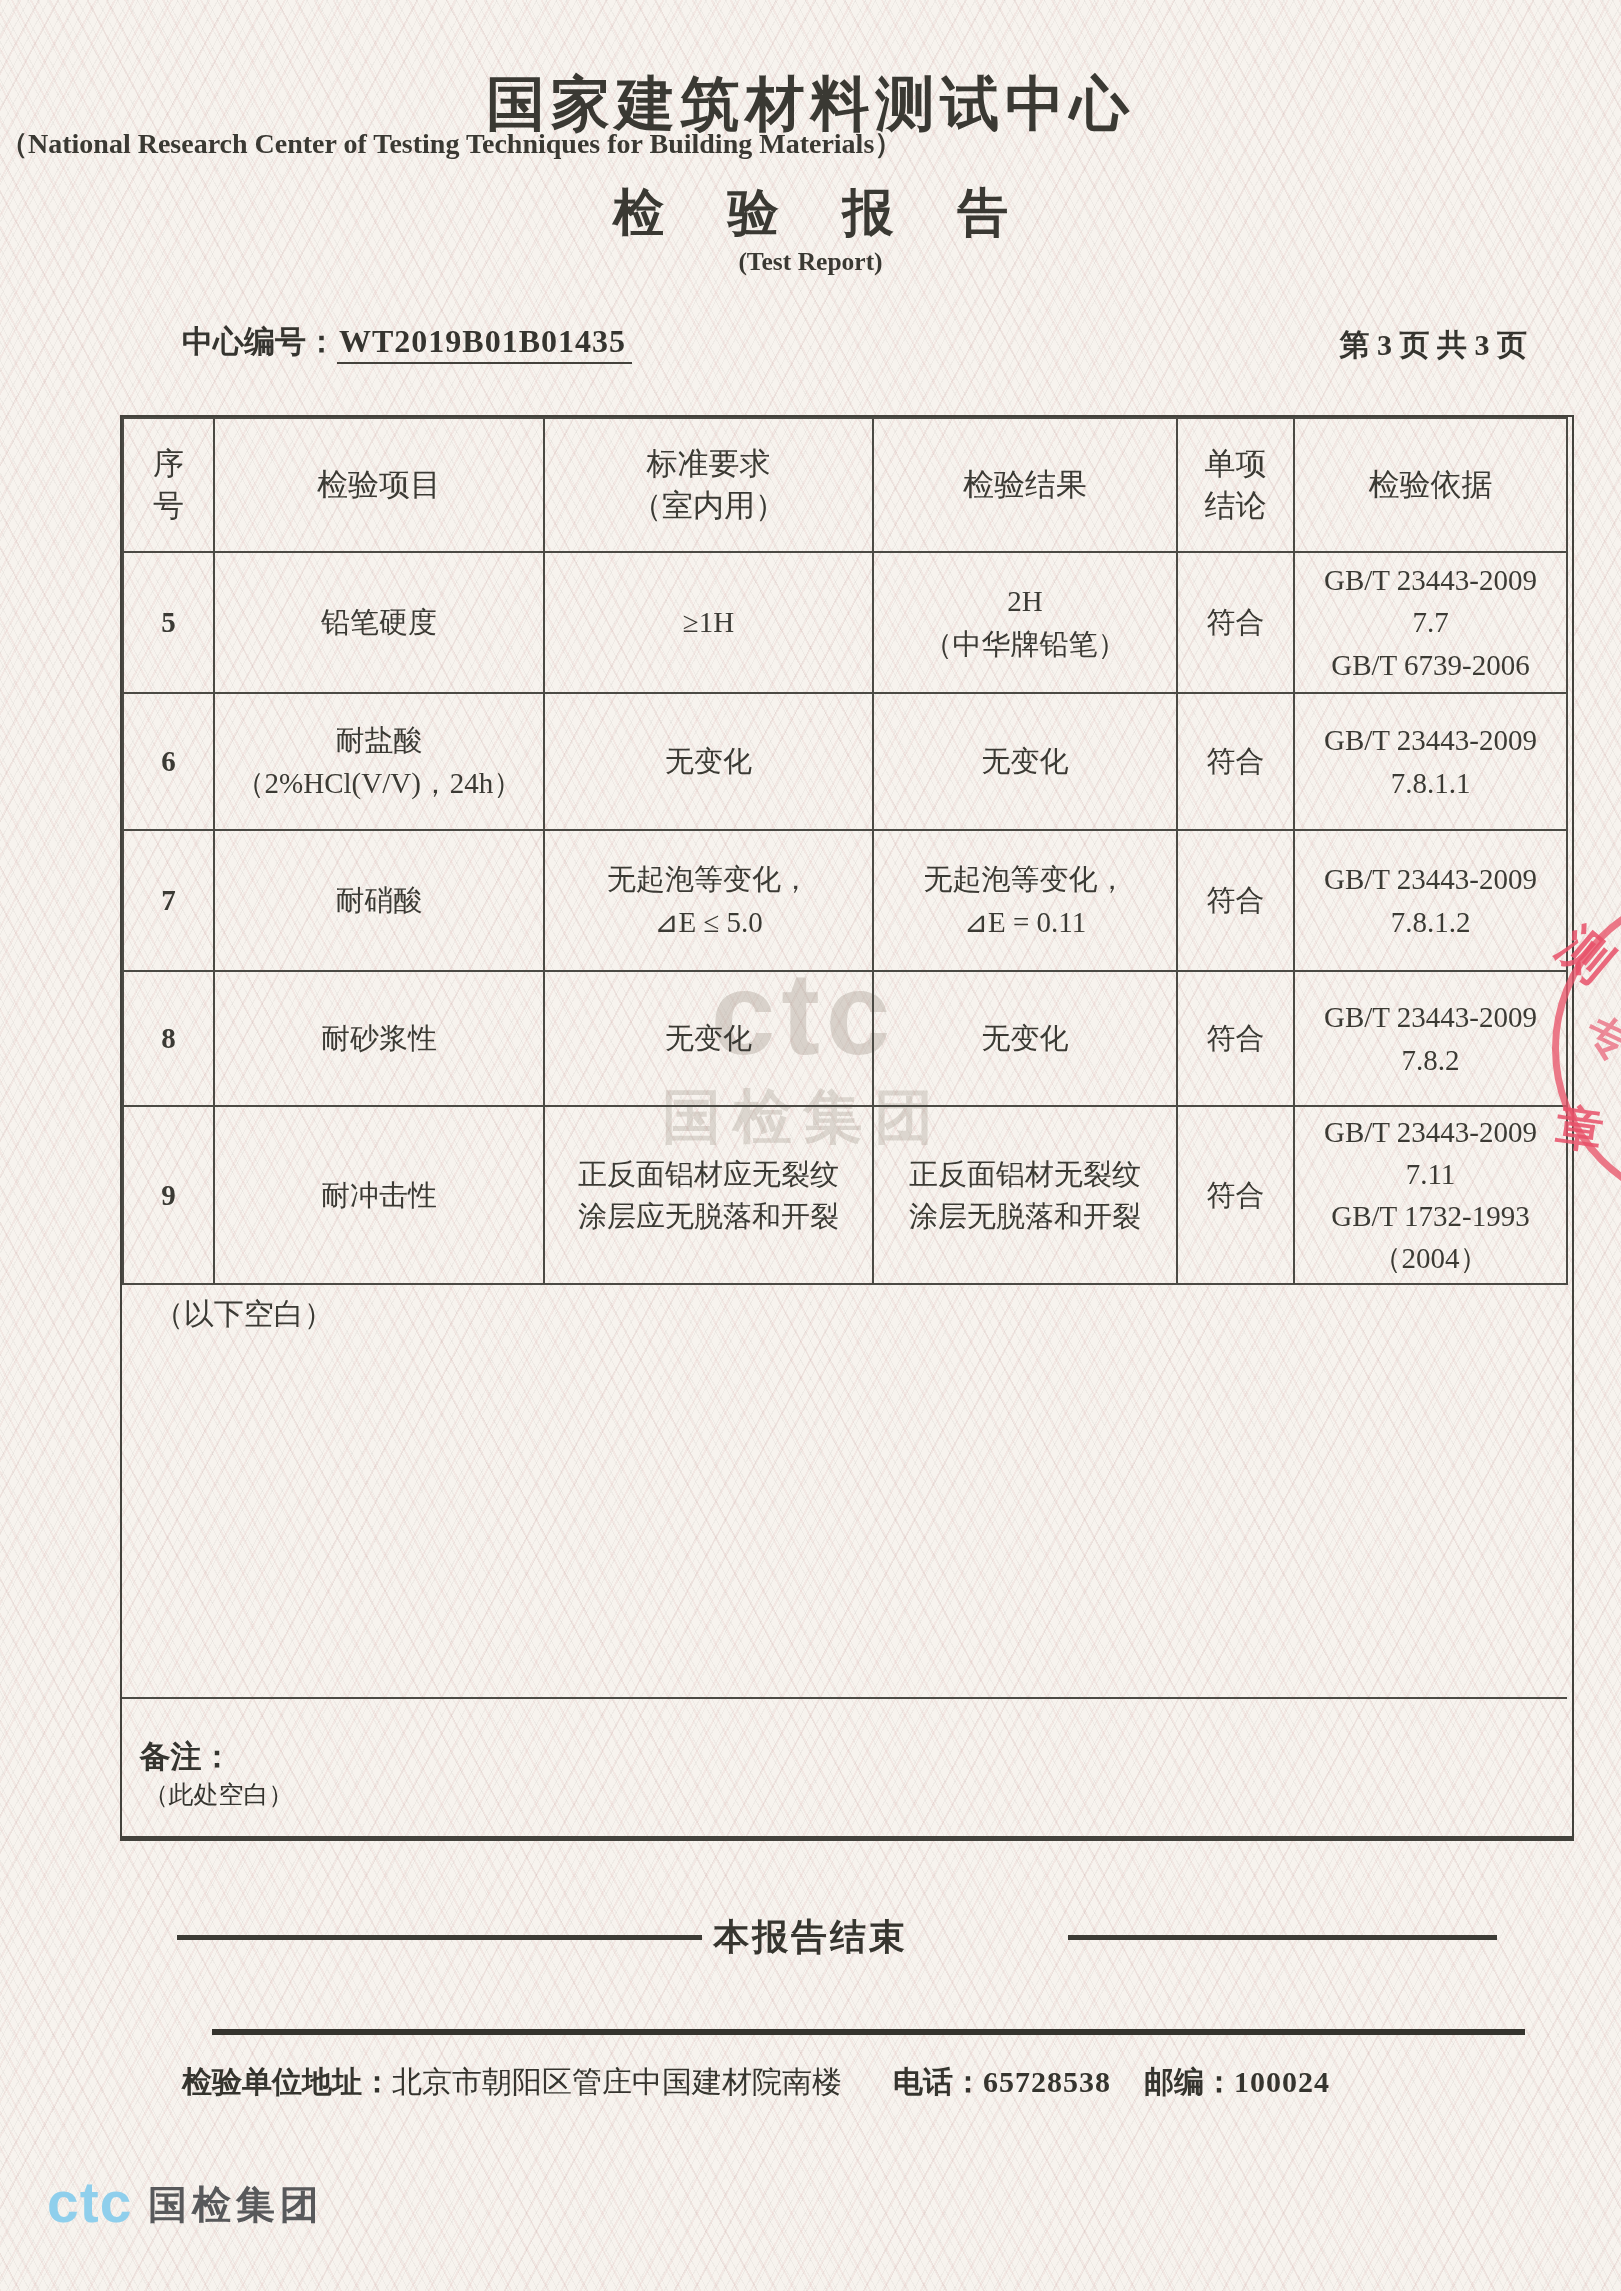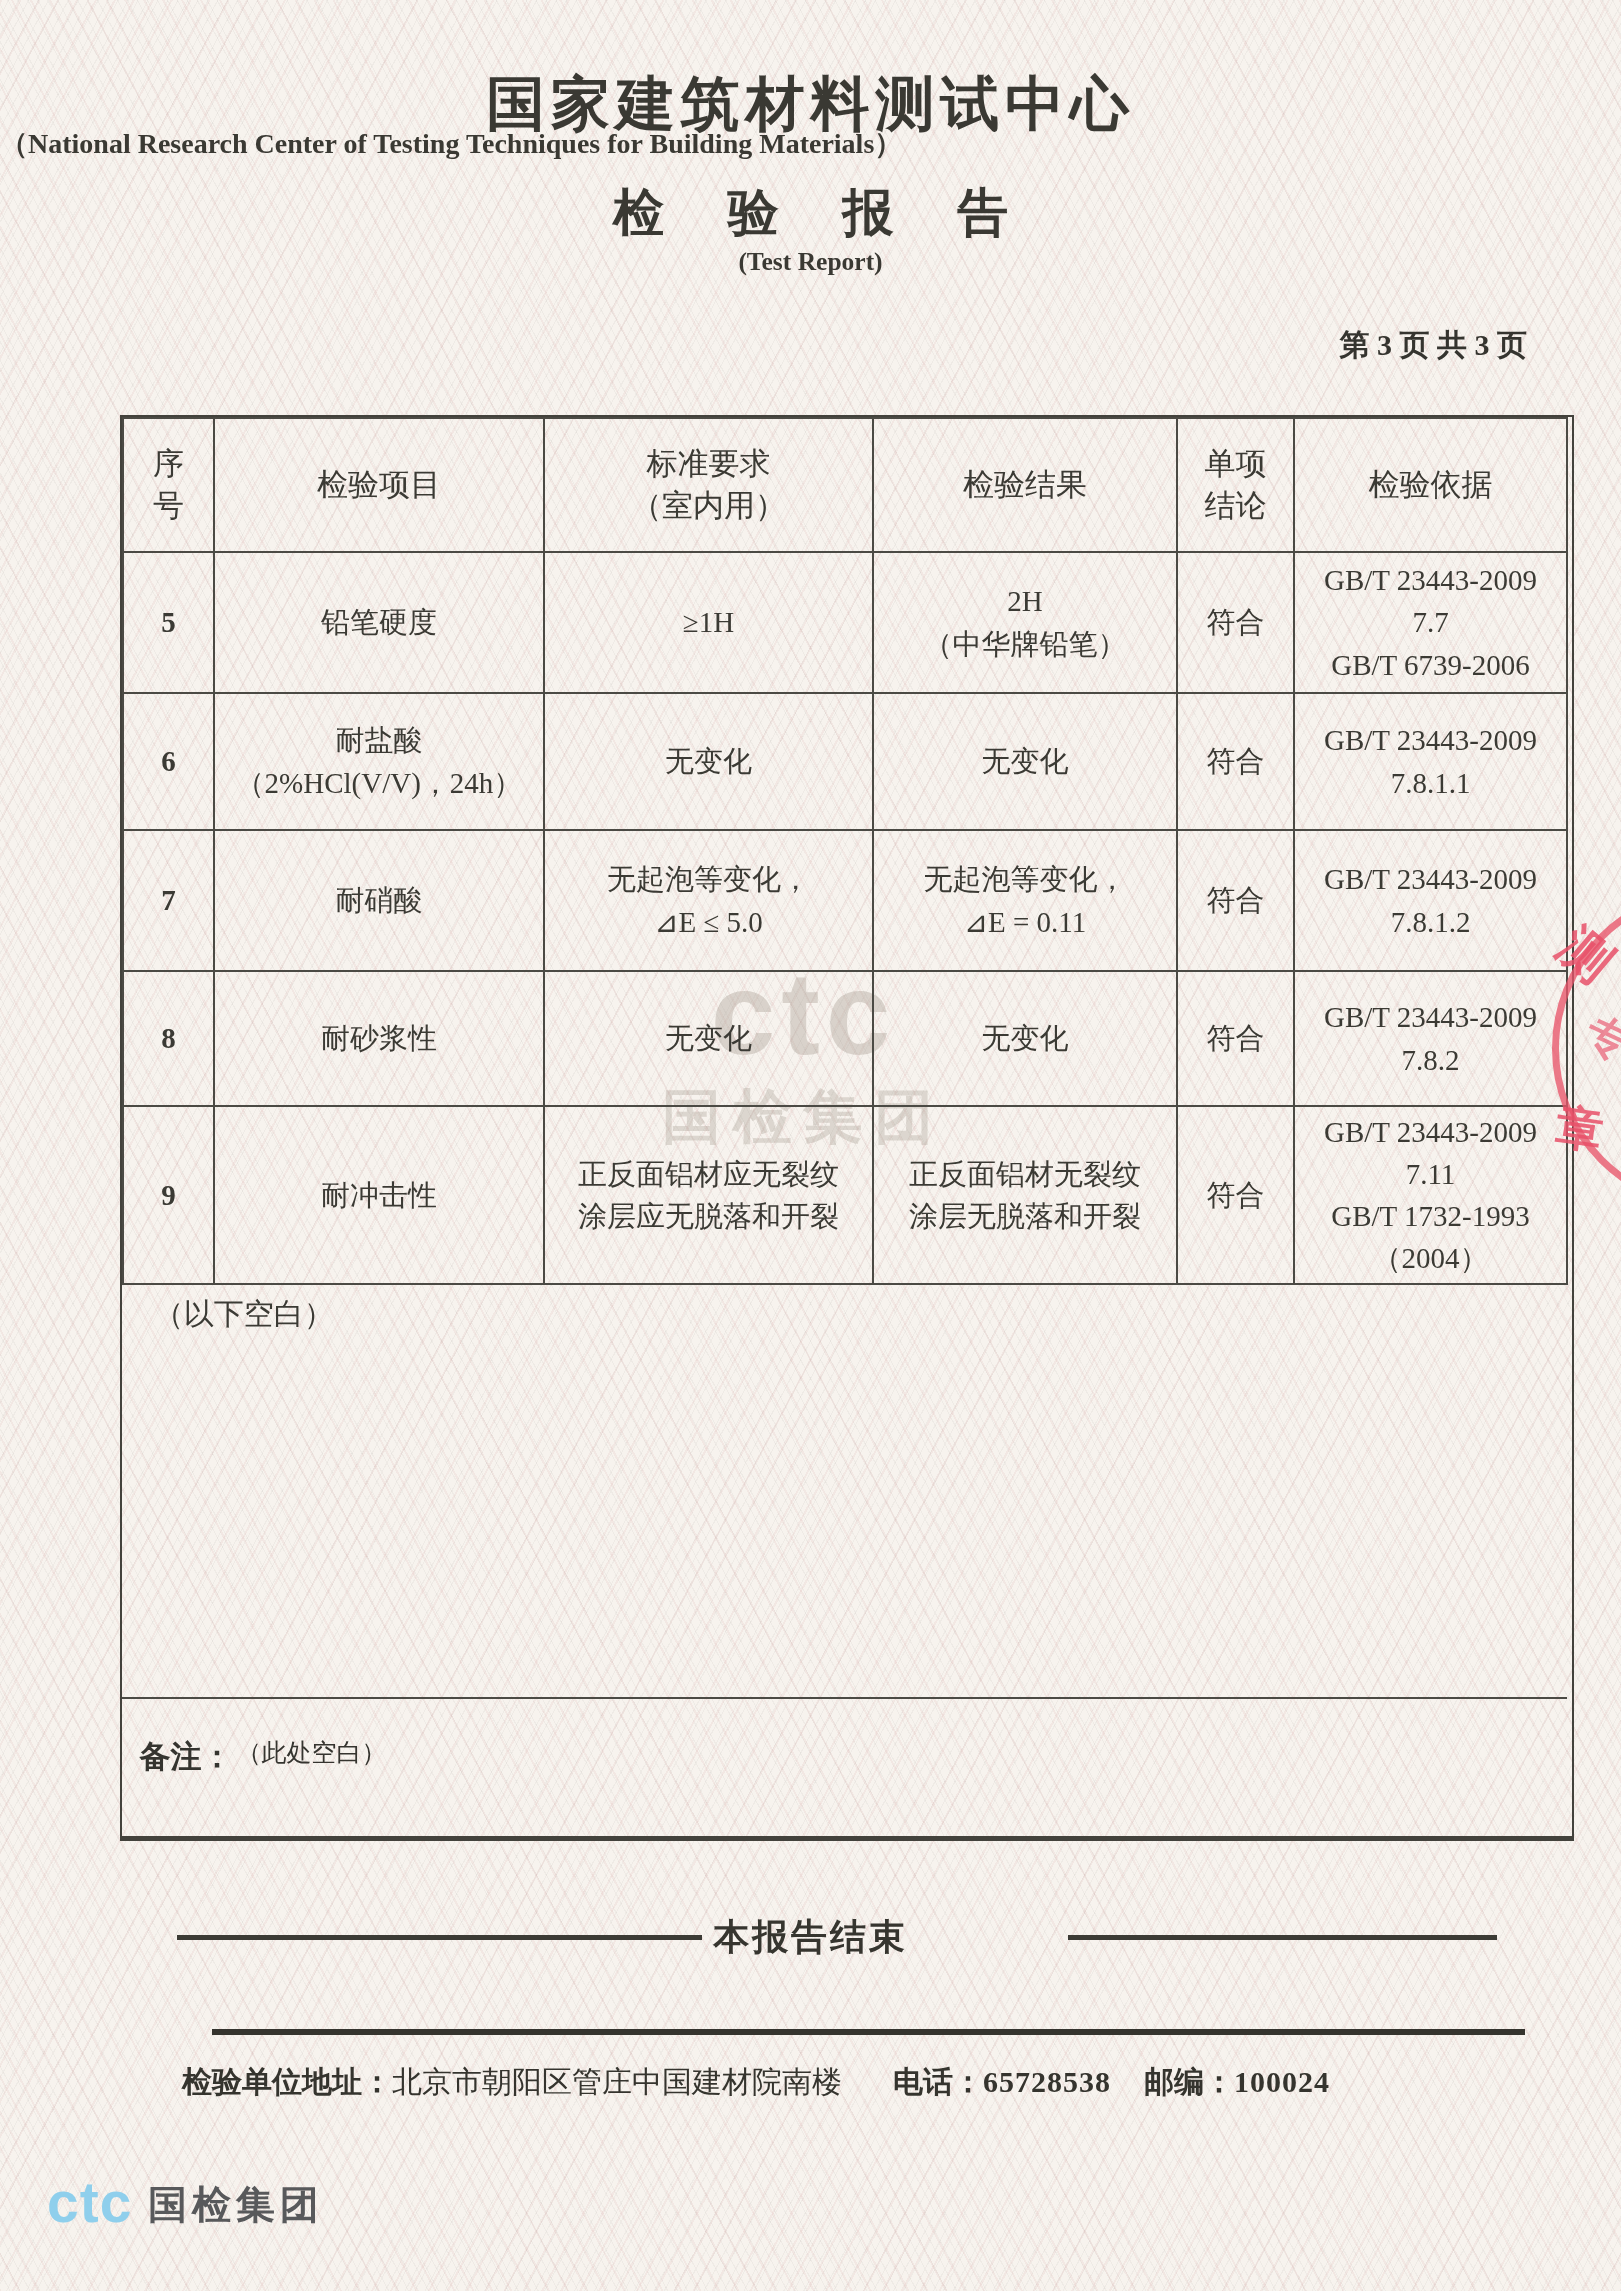--- a/index.html
+++ b/index.html
@@ -89,20 +89,21 @@
     width: 1445px; height: 316px; margin-left: 16px;
   }
   .blank-note { position: absolute; top: 9.8px; left: 15.7px; font-size: 30px; color: #3b3a34; }
   .remark-band {
     position: absolute; left: 0; top: 1280px;
     width: 1445px; height: 137px;
     border-top: 2px solid #4b4a44;
     display: flex; align-items: flex-start;
     padding: 37px 0 0 17.6px;
     font-size: 31px;
+    flex-direction: column;
   }
   .remark-label { font-weight: 700; }
   .remark-value { font-size: 25px; margin-left: 4px; }
 
   
   .watermark {
     left: 627px; top: 956px; width: 353px;
     text-align: center; pointer-events: none;
     color: rgba(168,158,147,0.38);
   }
@@ -159,20 +160,23 @@
 </head>
 <body>
 
 <div class="page">
 
   <div class="abs title-cn">国家建筑材料测试中心</div>
   <div class="abs title-en">（National Research Center of Testing Techniques for Building Materials）</div>
   <div class="abs report-title">检 验 报 告</div>
   <div class="abs report-title-en">(Test Report)</div>
 
+  <div class="abs report-no-line">
+    <span class="report-no-label">中心编号：</span><span class="report-no-value">WT2019B01B01435</span>
+  </div>
   <div class="abs page-indicator">第 3 页  共 3 页</div>
 
   <div class="abs watermark">
     <div class="wm-ctc">ctc</div>
     <div class="wm-name">国检集团</div>
   </div>
 
   <div class="abs box">
 
     <table class="report">

